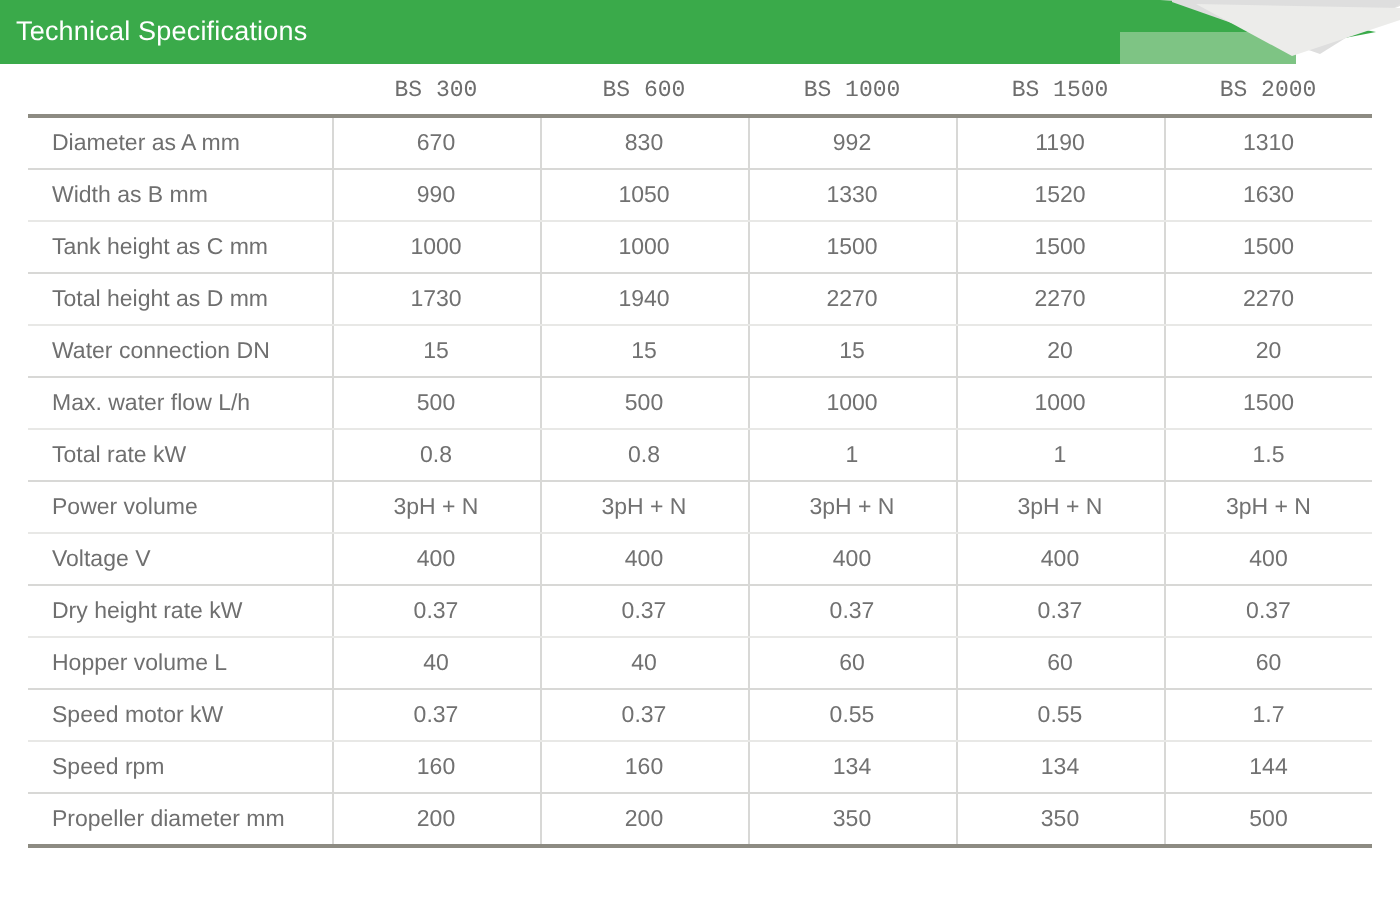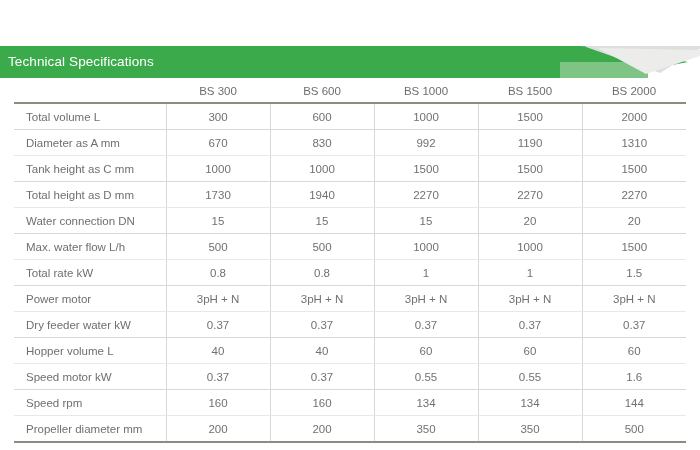--- a/index.html
+++ b/index.html
@@ -13,21 +13,20 @@
     font-family: "Liberation Sans", sans-serif;
     overflow: hidden;
   }
 
   
   .banner {
     position: relative;
     width: 700px;
     height: 32px;
     overflow: hidden;
-    margin-top: 46px;
   }
   .banner-green {
     position: absolute;
     left: 0; top: 0;
     width: 700px;
     height: 32px;
     background: #3aaa4a;
     -webkit-clip-path: polygon(0 0, 604px 0, 688px 16px, 604px 32px, 0 32px);
     clip-path: polygon(0 0, 604px 0, 688px 16px, 604px 32px, 0 32px);
   }
@@ -100,20 +99,21 @@
   table.spec col.c-val   { width: 104px; }
 
   table.spec thead th {
     font-weight: normal;
     color: #6d6d6d;
     font-size: 11.5px;
     text-align: center;
     padding: 3px 0 5px 0;
     border-bottom: 2px solid #8d8b82;
     background: transparent;
+    font-family: Liberation Mono, monospace;
   }
   table.spec thead th.label-head {
     border-bottom: 2px solid #8d8b82;
   }
 
   table.spec tbody td {
     height: 25px;
     padding: 0;
     text-align: center;
     border-bottom: 1px solid #d8d8d6;
@@ -162,36 +162,36 @@
         <th class="label-head"></th>
         <th>BS 300</th>
         <th>BS 600</th>
         <th>BS 1000</th>
         <th>BS 1500</th>
         <th>BS 2000</th>
       </tr>
     </thead>
     <tbody>
       <tr>
-        <td class="label">Total volume L</td>
-        <td>300</td>
-        <td>600</td>
-        <td>1000</td>
-        <td>1500</td>
-        <td>2000</td>
-      </tr>
-      <tr>
         <td class="label">Diameter as A mm</td>
         <td>670</td>
         <td>830</td>
         <td>992</td>
         <td>1190</td>
         <td>1310</td>
       </tr>
       <tr>
+        <td class="label">Width as B mm</td>
+        <td>990</td>
+        <td>1050</td>
+        <td>1330</td>
+        <td>1520</td>
+        <td>1630</td>
+      </tr>
+      <tr>
         <td class="label">Tank height as C mm</td>
         <td>1000</td>
         <td>1000</td>
         <td>1500</td>
         <td>1500</td>
         <td>1500</td>
       </tr>
       <tr>
         <td class="label">Total height as D mm</td>
         <td>1730</td>
@@ -218,50 +218,58 @@
       </tr>
       <tr>
         <td class="label">Total rate kW</td>
         <td>0.8</td>
         <td>0.8</td>
         <td>1</td>
         <td>1</td>
         <td>1.5</td>
       </tr>
       <tr>
-        <td class="label">Power motor</td>
-        <td>3pH + N</td>
-        <td>3pH + N</td>
-        <td>3pH + N</td>
-        <td>3pH + N</td>
-        <td>3pH + N</td>
-      </tr>
-      <tr>
-        <td class="label">Dry feeder water kW</td>
+        <td class="label">Power volume</td>
+        <td>3pH + N</td>
+        <td>3pH + N</td>
+        <td>3pH + N</td>
+        <td>3pH + N</td>
+        <td>3pH + N</td>
+      </tr>
+      <tr>
+        <td class="label">Voltage V</td>
+        <td>400</td>
+        <td>400</td>
+        <td>400</td>
+        <td>400</td>
+        <td>400</td>
+      </tr>
+      <tr>
+        <td class="label">Dry height rate kW</td>
         <td>0.37</td>
         <td>0.37</td>
         <td>0.37</td>
         <td>0.37</td>
         <td>0.37</td>
       </tr>
       <tr>
         <td class="label">Hopper volume L</td>
         <td>40</td>
         <td>40</td>
         <td>60</td>
         <td>60</td>
         <td>60</td>
       </tr>
       <tr>
         <td class="label">Speed motor kW</td>
         <td>0.37</td>
         <td>0.37</td>
         <td>0.55</td>
         <td>0.55</td>
-        <td>1.6</td>
+        <td>1.7</td>
       </tr>
       <tr>
         <td class="label">Speed rpm</td>
         <td>160</td>
         <td>160</td>
         <td>134</td>
         <td>134</td>
         <td>144</td>
       </tr>
       <tr>

